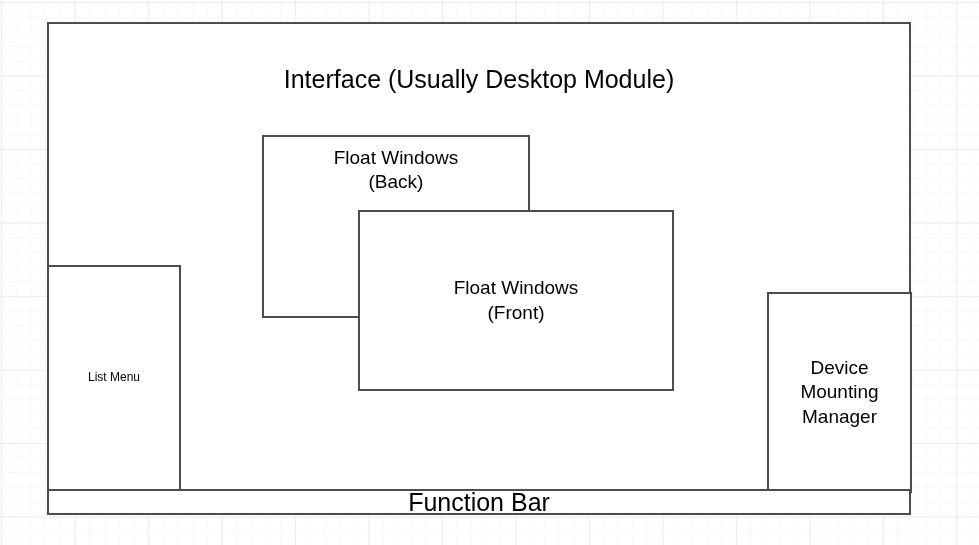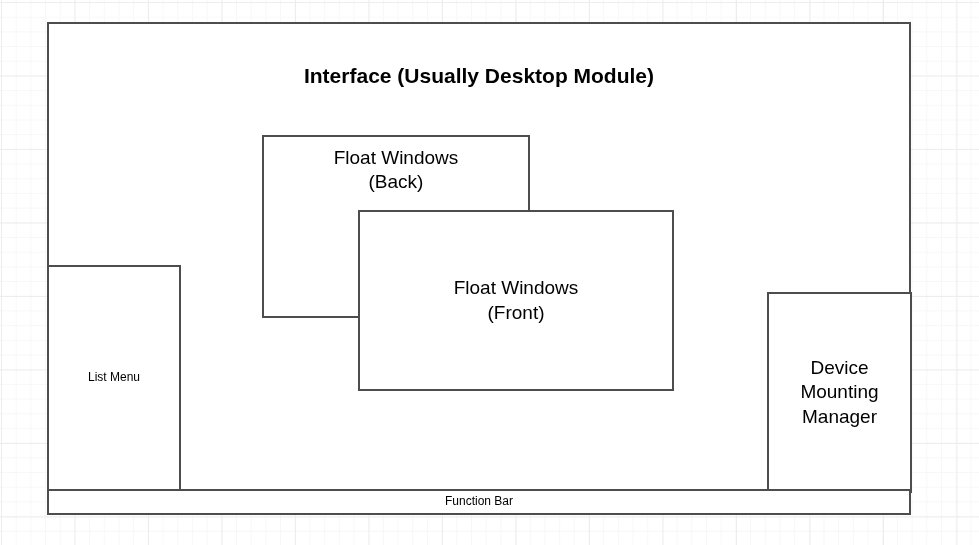--- a/index.html
+++ b/index.html
@@ -51,24 +51,23 @@
     top: 22px;
     width: 864px;
     height: 493px;
     z-index: 1;
   }
   #interface-title {
     position: absolute;
     left: 0;
     right: 0;
     top: 39px;
-    font-size: 21px;
+    font-size: 25px;
     text-align: center;
     color: #000000;
-    font-weight: bold;
   }
 
   
   #float-back {
     left: 262px;
     top: 135px;
     width: 268px;
     height: 183px;
     z-index: 2;
     display: flex;
@@ -120,21 +119,21 @@
   
   #function-bar {
     left: 47px;
     top: 489px;
     width: 864px;
     height: 26px;
     z-index: 5;
     display: flex;
     align-items: center;
     justify-content: center;
-    font-size: 12px;
+    font-size: 25px;
   }
 </style>
 </head>
 <body>
 
 <div id="canvas">
 
   <div class="node" id="interface-box">
     <div id="interface-title">Interface (Usually Desktop Module)</div>
   </div>

